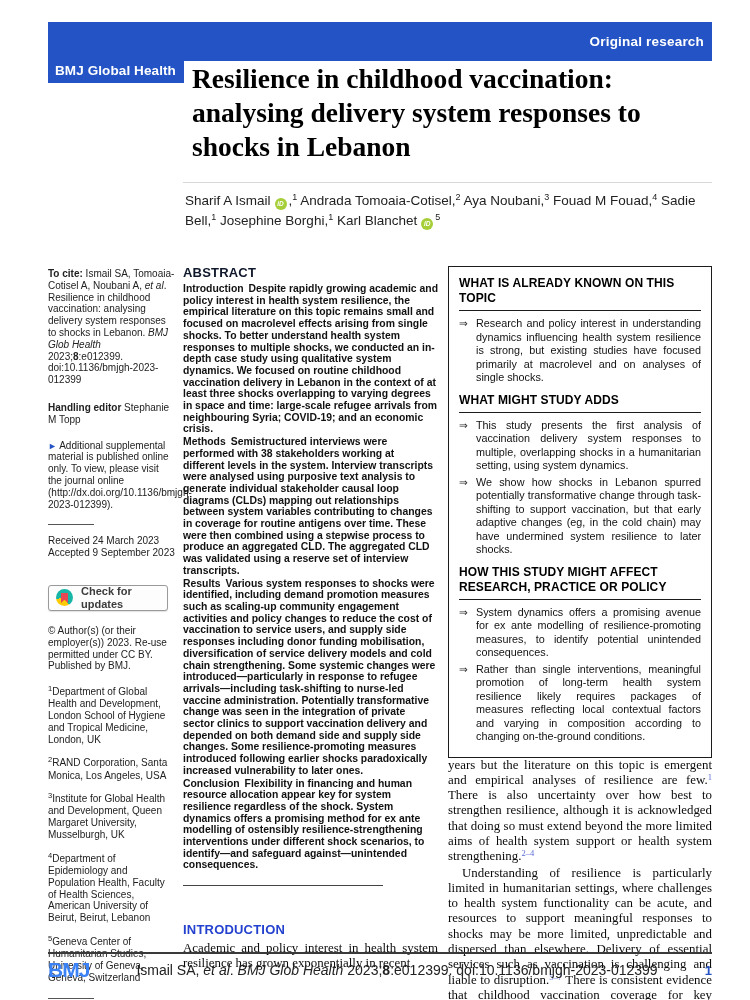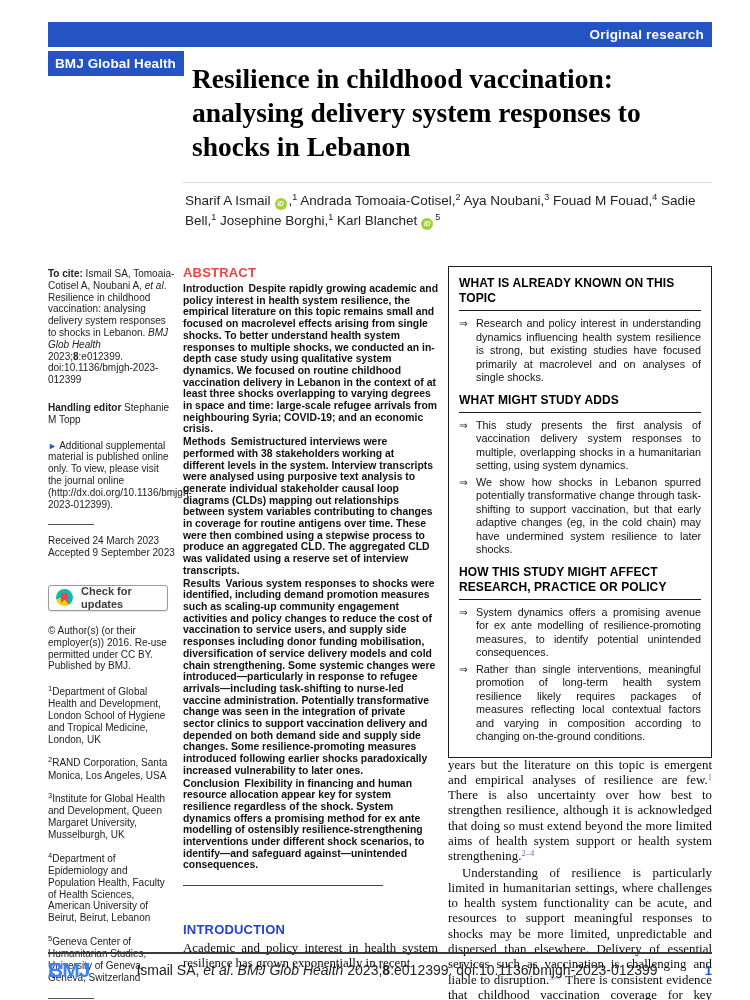--- a/index.html
+++ b/index.html
@@ -1,22 +1,22 @@
 <!DOCTYPE html>
 <html><head>
 <meta charset="utf-8">
 <style>
   html,body{margin:0;padding:0;background:#e9e9e9;}
   .page{position:relative;width:750px;height:1000px;background:#ffffff;overflow:hidden;
         font-family:"Liberation Sans",sans-serif;color:#1a1a1a;box-sizing:border-box;}
   
-  .banner{position:absolute;left:48px;top:22px;width:664px;height:25px;background:#2353c4;
+  .banner{position:absolute;left:48px;top:22px;width:664px;height:39px;background:#2353c4;
           display:flex;align-items:center;justify-content:flex-end;box-sizing:border-box;padding-right:8px;}
   .banner span{color:#fff;font-weight:bold;font-size:13.5px;letter-spacing:.2px;}
-  .badge{position:absolute;left:48px;top:51px;background:#2353c4;color:#fff;font-weight:bold;
+  .badge{position:absolute;left:48px;top:58px;background:#2353c4;color:#fff;font-weight:bold;
          font-size:13.5px;padding:5px 8px 5px 7px;letter-spacing:.1px;}
   .title{position:absolute;left:185px;top:55px;width:530px;font-family:"Liberation Serif",serif;
          font-weight:bold;font-size:27.5px;line-height:1.23;color:#000;}
   .top-divider{position:absolute;left:183px;top:182px;width:529px;height:1px;background:#d8d8d8;}
   .authors{position:absolute;left:185px;top:190px;width:530px;font-size:13.5px;line-height:1.5;color:#222;}
   .authors sup{font-size:9px;color:#222;}
   .orcid{display:inline-block;width:12px;height:12px;border-radius:50%;background:#a6ce39;color:#fff;
          font-size:6.5px;font-weight:bold;text-align:center;line-height:12px;vertical-align:-1px;
          margin:0 2px 0 4px;font-style:italic;}
   
@@ -32,21 +32,21 @@
              border-radius:3px;background:#fdfdfd;box-sizing:border-box;padding:0 7px;margin:26px 0 14px 0;
              box-shadow:0 1px 1px rgba(0,0,0,.12);cursor:pointer;}
   .check-btn .label{font-size:11px;font-weight:bold;color:#3c3c3c;}
   .cm-circle{position:relative;width:17px;height:17px;border-radius:50%;flex:0 0 17px;
              background:conic-gradient(from 150deg,#ffcb05 0 110deg,#17b6a7 110deg 360deg);}
   .cm-book{position:absolute;left:5px;top:3.5px;width:7px;height:10px;background:#e94653;
            clip-path:polygon(0 0,100% 0,100% 100%,50% 68%,0 100%);}
   .affil{margin-top:11px;}
   .affil sup{font-size:7.5px;}
   
-  .abs-heading{color:#ef4444;font-weight:bold;font-size:13px;margin:0 0 3px 0;letter-spacing:.2px;}
+  .abs-heading{color:#0f172a;font-weight:bold;font-size:13px;margin:0 0 3px 0;letter-spacing:.2px;}
   .abs-p{font-size:10.4px;line-height:11.7px;text-align:left;color:#111;margin:0 0 1px 0;font-weight:bold;}
   .abs-p b{margin-right:5px;}
   .mid-rule{width:200px;height:1px;background:#444;margin:14px 0 0 0;}
   .intro-heading{color:#2442cf;font-weight:bold;font-size:13px;margin:36px 0 4px 0;letter-spacing:.2px;}
   .serif-body{font-family:"Liberation Serif",serif;font-size:12.9px;line-height:15.3px;
               text-align:justify;color:#0b0b0b;}
   .serif-body .ref{color:#5b6ed6;font-size:8.5px;vertical-align:4px;line-height:0;cursor:pointer;}
   
   .key-box{border:1.5px solid #1c1c1c;background:#fff;box-sizing:border-box;padding:9px 10px 10px 10px;
            }
@@ -104,21 +104,21 @@
     </div>
     <div class="sb-rule"></div>
     <div>Received 24 March 2023</div>
     <div>Accepted 9 September 2023</div>
     <div class="check-btn">
       <span class="cm-circle">
           <span class="cm-book"></span>
         </span>
       <span class="label">Check for updates</span>
     </div>
-    <div class="sb-block">© Author(s) (or their employer(s)) 2016. Re-use permitted under CC BY. Published by BMJ.</div>
+    <div class="sb-block">© Author(s) (or their employer(s)) 2023. Re-use permitted under CC BY. Published by BMJ.</div>
     <div>
       <div class="affil"><sup>1</sup><span>Department of Global Health and Development, London School of Hygiene and Tropical Medicine, London, UK</span></div>
       <div class="affil"><sup>2</sup><span>RAND Corporation, Santa Monica, Los Angeles, USA</span></div>
       <div class="affil"><sup>3</sup><span>Institute for Global Health and Development, Queen Margaret University, Musselburgh, UK</span></div>
       <div class="affil"><sup>4</sup><span>Department of Epidemiology and Population Health, Faculty of Health Sciences, American University of Beirut, Beirut, Lebanon</span></div>
       <div class="affil"><sup>5</sup><span>Geneva Center of Humanitarian Studies, University of Geneva, Geneva, Switzerland</span></div>
     </div>
     <div class="sb-rule"></div>
     <div>
       <div class="sb-bold">Correspondence to</div>

